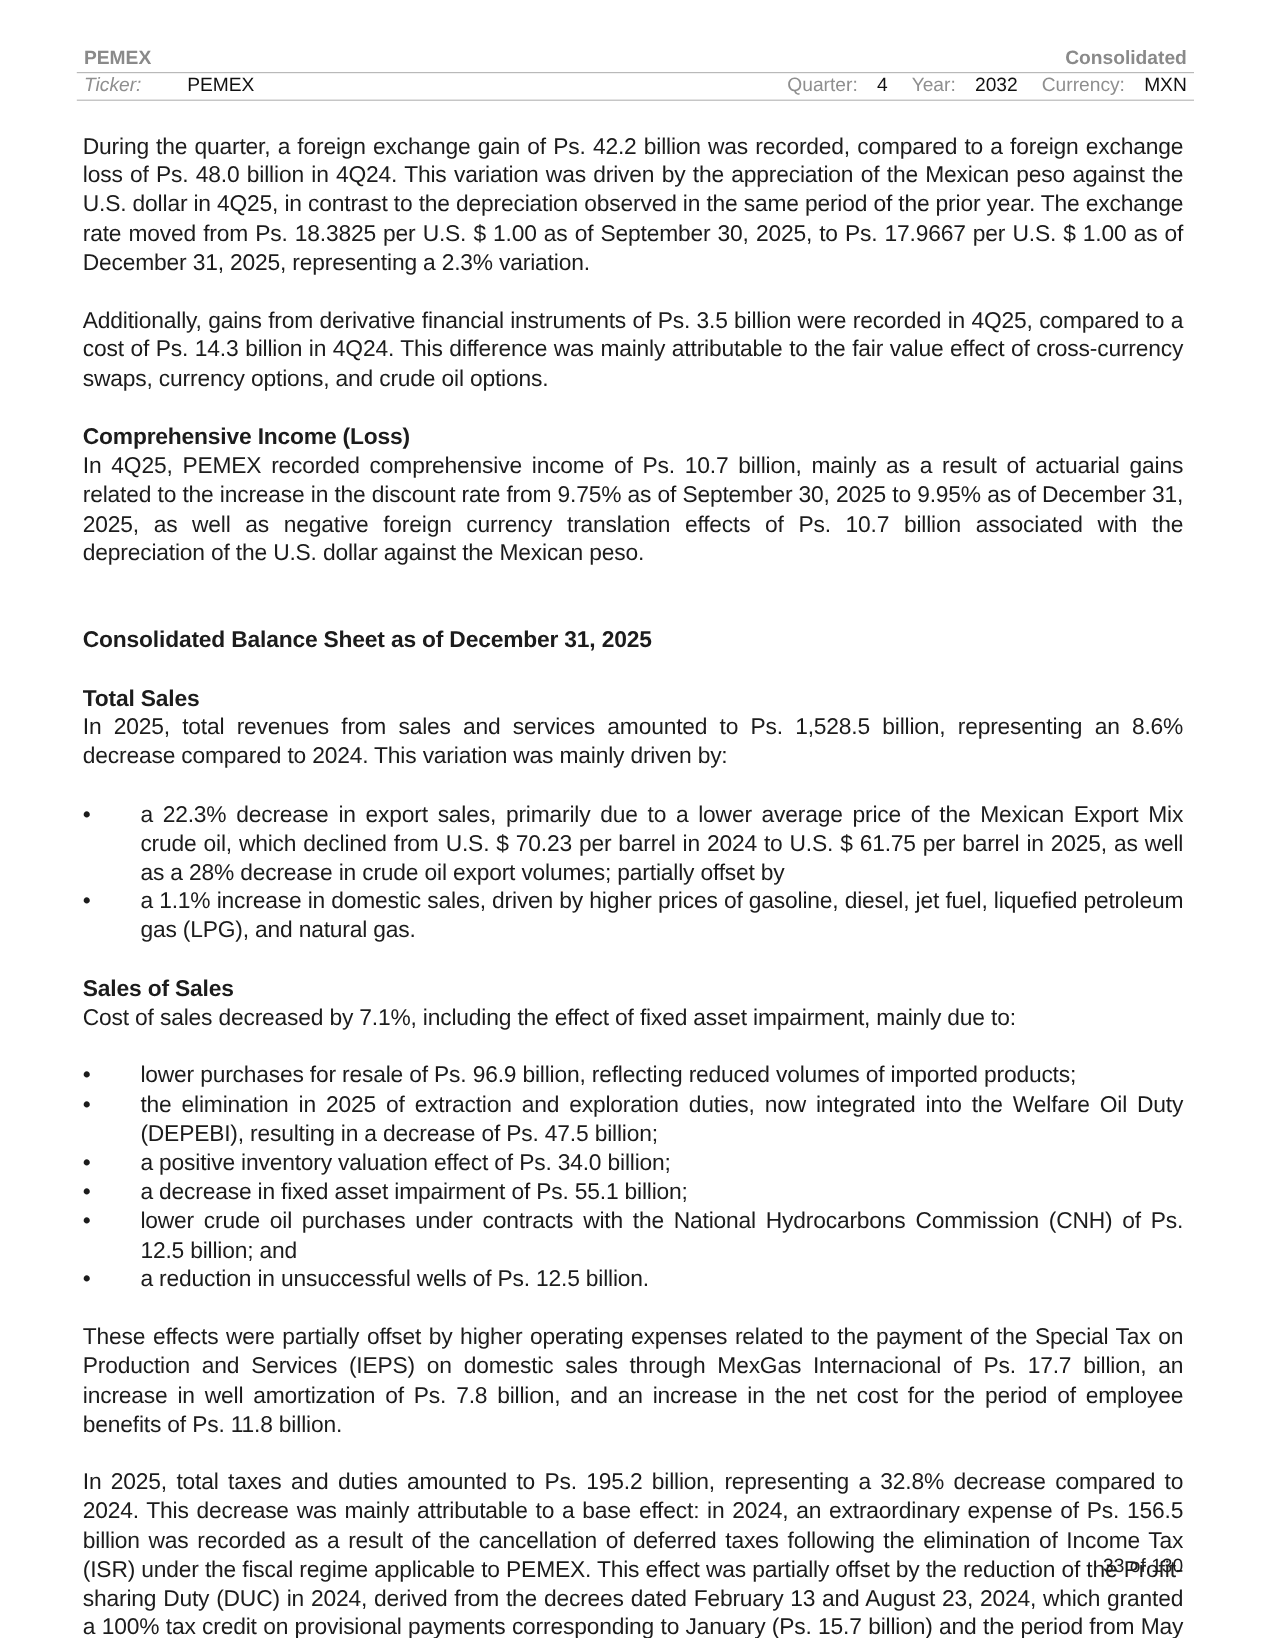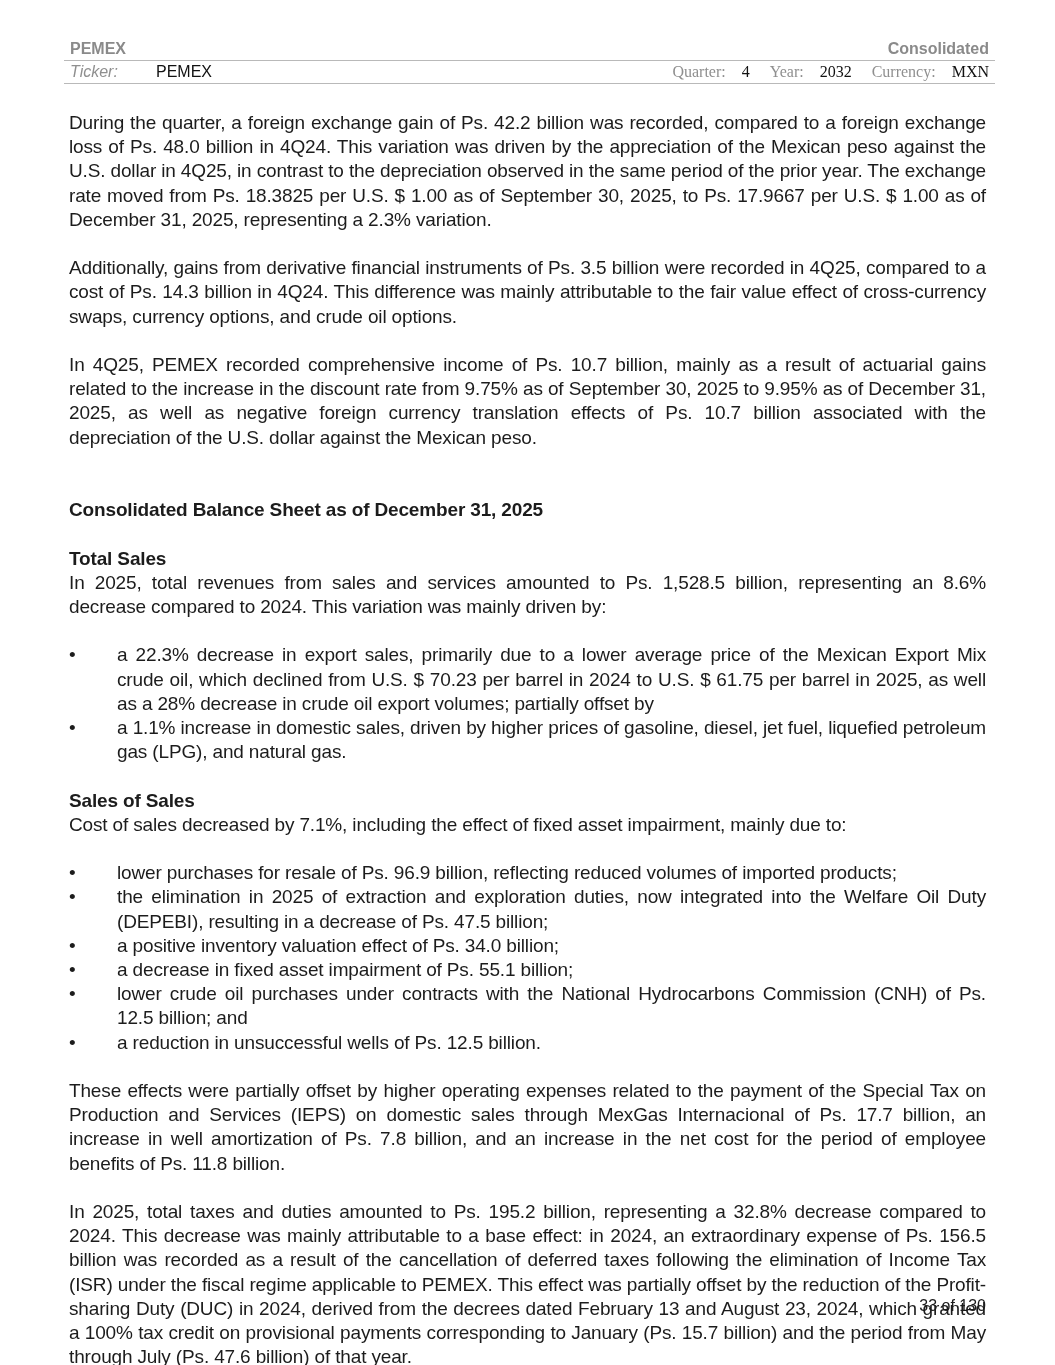--- a/index.html
+++ b/index.html
@@ -38,21 +38,21 @@
     align-items: center;
     height: 22px;
     border-bottom: 1.5px solid #b9b9b9;
     font-size: 16px;
     padding: 0 6px;
   }
   .hdr-label { color: #8f8f8f; }
   .hdr-value { color: #111; }
   .hdr-ticker-label { width: 86px; font-style: italic; }
   .hdr-spacer { flex: 1; }
-  .hdr-right { display: flex; align-items: center; font-family: Liberation Serif, serif; }
+  .hdr-right { display: flex; align-items: center; }
   .hdr-right .hdr-label { margin-left: 20px; }
   .hdr-right .hdr-label:first-child { margin-left: 0; }
   .hdr-right .hdr-value { margin-left: 16px; }
 
   .content {
     position: absolute;
     left: 69px;
     top: 111px;
     width: 917px;
     font-family: "Liberation Sans Narrow", "Liberation Sans", sans-serif;
@@ -115,20 +115,21 @@
       <span class="hdr-value">MXN</span>
     </div>
   </div>
 </div>
 
 <div class="content">
   <p class="para">During the quarter, a foreign exchange gain of Ps. 42.2 billion was recorded, compared to a foreign exchange loss of Ps. 48.0 billion in 4Q24. This variation was driven by the appreciation of the Mexican peso against the U.S. dollar in 4Q25, in contrast to the depreciation observed in the same period of the prior year. The exchange rate moved from Ps. 18.3825 per U.S. $ 1.00 as of September 30, 2025, to Ps. 17.9667 per U.S. $ 1.00 as of December 31, 2025, representing a 2.3% variation.</p>
   <div class="gap"></div>
   <p class="para">Additionally, gains from derivative financial instruments of Ps. 3.5 billion were recorded in 4Q25, compared to a cost of Ps. 14.3 billion in 4Q24. This difference was mainly attributable to the fair value effect of cross-currency swaps, currency options, and crude oil options.</p>
   <div class="gap"></div>
+  <p class="heading">Comprehensive Income (Loss)</p>
   <p class="para">In 4Q25, PEMEX recorded comprehensive income of Ps. 10.7 billion, mainly as a result of actuarial gains related to the increase in the discount rate from 9.75% as of September 30, 2025 to 9.95% as of December 31, 2025, as well as negative foreign currency translation effects of Ps. 10.7 billion associated with the depreciation of the U.S. dollar against the Mexican peso.</p>
   <div class="gap2"></div>
   <p class="heading">Consolidated Balance Sheet as of December 31, 2025</p>
   <div class="gap"></div>
   <p class="heading">Total Sales</p>
   <p class="para">In 2025, total revenues from sales and services amounted to Ps. 1,528.5 billion, representing an 8.6% decrease compared to 2024. This variation was mainly driven by:</p>
   <div class="gap"></div>
   <ul class="bullets">
     <li><span class="bullet-dot">•</span><span>a 22.3% decrease in export sales, primarily due to a lower average price of the Mexican Export Mix crude oil, which declined from U.S. $ 70.23 per barrel in 2024 to U.S. $ 61.75 per barrel in 2025, as well as a 28% decrease in crude oil export volumes; partially offset by</span></li>
     <li><span class="bullet-dot">•</span><span>a 1.1% increase in domestic sales, driven by higher prices of gasoline, diesel, jet fuel, liquefied petroleum gas (LPG), and natural gas.</span></li>

